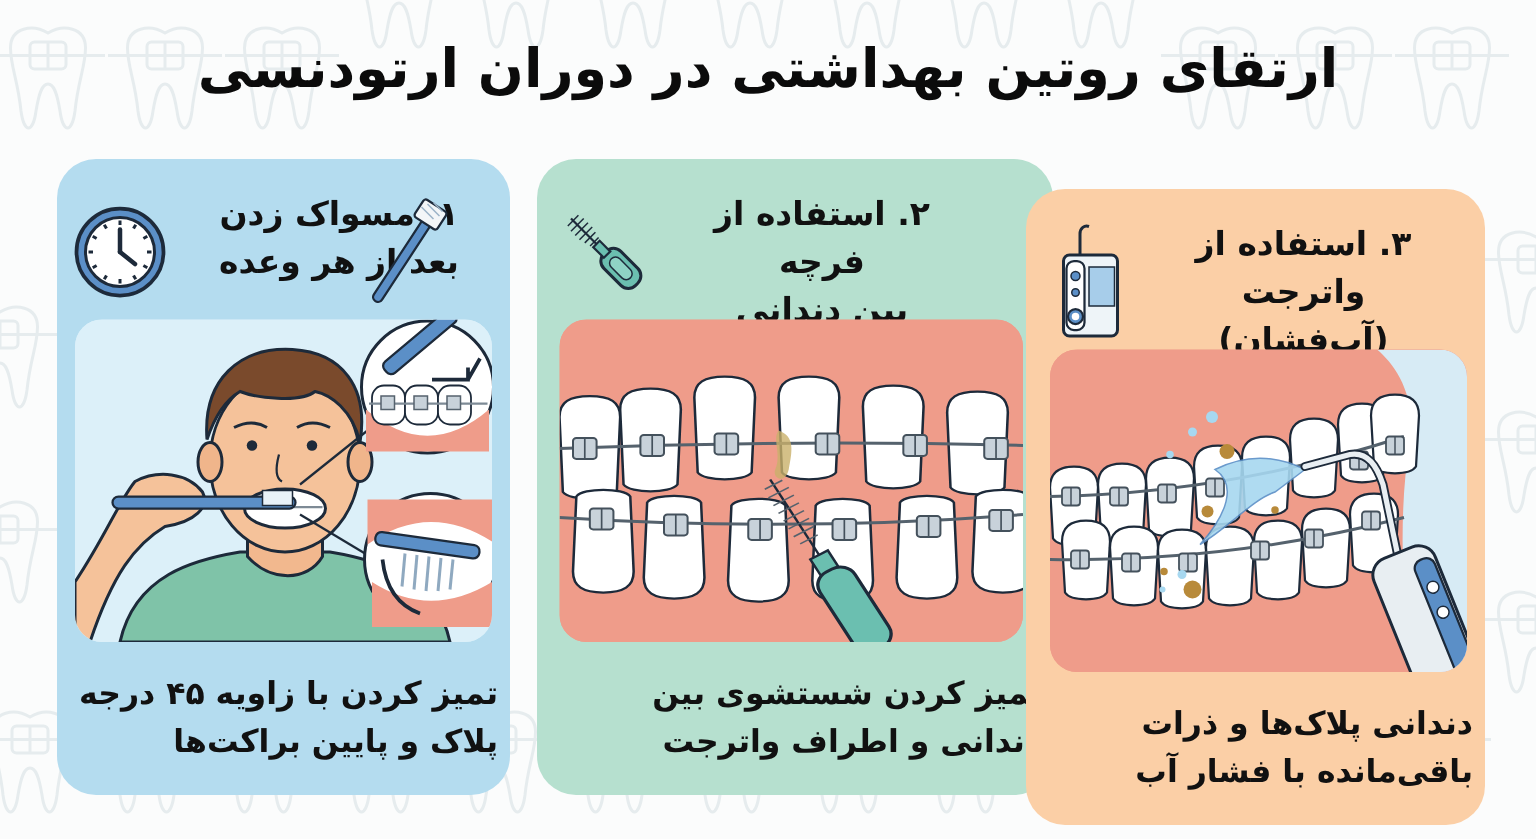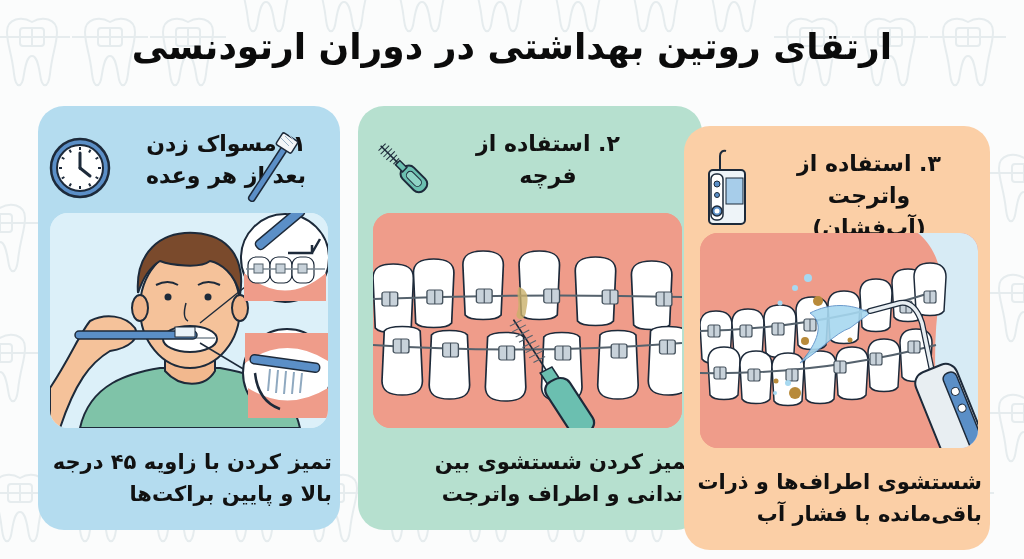--- a/index.html
+++ b/index.html
@@ -199,21 +199,21 @@
           <line x1="228" y1="157" x2="226" y2="180"></line>
           <line x1="236" y1="158" x2="234" y2="181"></line>
           <line x1="244" y1="159" x2="242" y2="181"></line>
           <line x1="252" y1="160" x2="250" y2="180"></line>
         </g>
       <path d="M205 160 Q208 188 230 196" stroke="#1d2a3a" stroke-width="2.5" fill="none"></path>
     </svg>
   </div>
   <div class="card-desc">
     <div>تمیز کردن با زاویه ۴۵ درجه</div>
-    <div>بالا و پایین براکت‌ها</div>
+    <div>پلاک و پایین براکت‌ها</div>
   </div>
 </section>
 
 <section class="card c2">
   <div class="card-head">
     <svg class="head-icon icon-ibrush" viewBox="0 0 64 70">
       <g transform="rotate(-45 32 35)">
         <rect x="24" y="34" width="16" height="30" rx="7" fill="#6bbfb0" stroke="#1d2a3a" stroke-width="2"></rect>
         <rect x="28" y="40" width="8" height="18" rx="4" fill="#8fd3c5" stroke="#1d2a3a" stroke-width="1"></rect>
         <rect x="29" y="26" width="6" height="10" fill="#6bbfb0" stroke="#1d2a3a" stroke-width="1.5"></rect>
@@ -223,20 +223,21 @@
             <line x1="26" y1="8" x2="38" y2="8"></line>
             <line x1="26" y1="12" x2="38" y2="12"></line>
             <line x1="26" y1="16" x2="38" y2="16"></line>
             <line x1="27" y1="20" x2="37" y2="20"></line>
             <line x1="28" y1="24" x2="36" y2="24"></line>
           </g>
       </g>
     </svg>
     <div class="card-title">
       <div>۲. استفاده از فرچه</div>
+      <div>بین دندانی</div>
     </div>
   </div>
   <div class="illus">
     <svg viewBox="0 0 275 215" preserveAspectRatio="none">
       <rect width="275" height="215" fill="#ef9c8a"></rect>
       <defs>
         <g id="tup">
             <path d="M0 10 C0 0 6 -4 18 -4 C30 -4 36 0 36 10 L34 60 C30 66 6 66 2 60 Z" fill="#ffffff" stroke="#1d2a3a" stroke-width="1.5"></path>
           </g>
         <g id="tdn">
@@ -375,16 +376,16 @@
       <path d="M170 78 L200 70 C212 68 218 78 222 90 L232 138" stroke="#e8eef2" stroke-width="3.5" fill="none" stroke-linecap="round"></path>
       <g transform="rotate(-22 250 180)">
         <rect x="228" y="132" width="44" height="100" rx="12" fill="#e8eef2" stroke="#1d2a3a" stroke-width="2"></rect>
         <rect x="256" y="142" width="14" height="86" rx="6" fill="#5b8fc7" stroke="#1d2a3a" stroke-width="1.5"></rect>
         <circle cx="263" cy="162" r="4" fill="#ffffff" stroke="#1d2a3a" stroke-width="1"></circle>
         <circle cx="263" cy="180" r="4" fill="#ffffff" stroke="#1d2a3a" stroke-width="1"></circle>
       </g>
     </svg>
   </div>
   <div class="card-desc">
-    <div>شستشوی اطراف‌ها و ذرات</div>
+    <div>دندانی پلاک‌ها و ذرات</div>
     <div>باقی‌مانده با فشار آب</div>
   </div>
 </section>
 
 </body></html>

